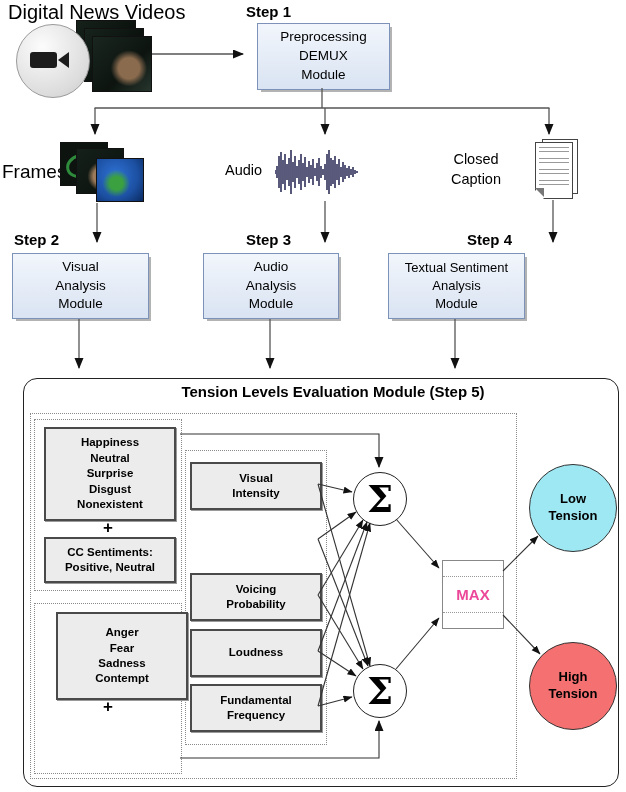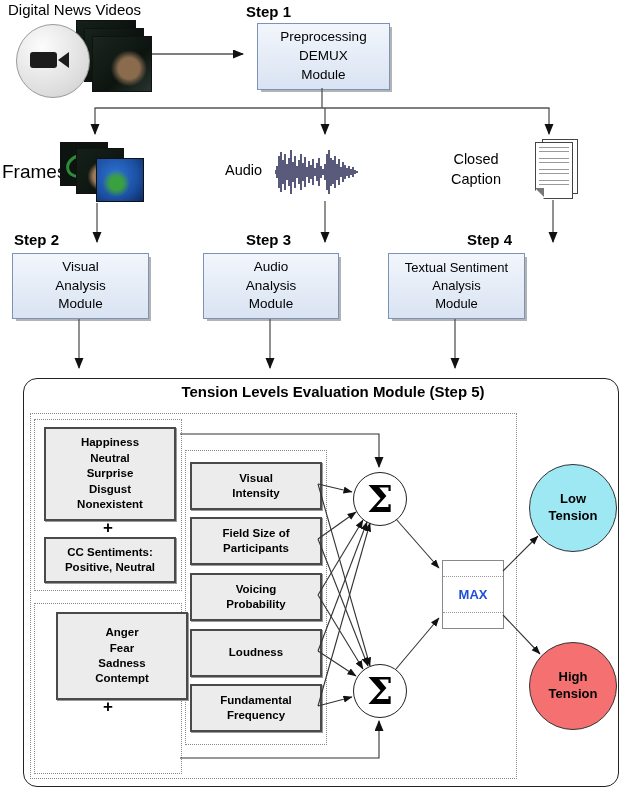--- a/index.html
+++ b/index.html
@@ -1,21 +1,21 @@
 <!DOCTYPE html>
 <html><head>
 <meta charset="utf-8">
 <style>
   html,body{margin:0;padding:0;background:#fff;}
   #stage{
     position:relative;width:626px;height:792px;background:#fff;overflow:hidden;
     font-family:"Liberation Sans",sans-serif;color:#000;
   }
   .abs{position:absolute;}
-  .txt{position:absolute;font-size:15px;white-space:pre-line;}
+  .txt{position:absolute;font-size:20px;white-space:pre-line;}
   .steplbl{position:absolute;font-size:15px;font-weight:bold;white-space:pre;}
   .bluebox{
     position:absolute;display:flex;align-items:center;justify-content:center;
     text-align:center;font-size:13.5px;line-height:1.4;white-space:pre-line;
     background:linear-gradient(#f2f6fc,#d9e3f2);
     border:1px solid #7d92b8;box-shadow:3px 3px 0 -1px #b3b3b3;
   }
   .graybox{
     position:absolute;display:flex;align-items:center;justify-content:center;
     text-align:center;font-size:11.5px;font-weight:bold;line-height:1.34;white-space:pre-line;
@@ -121,35 +121,33 @@
 Positive, Neutral</div>
 
   <div class="graybox" style="left:56px;top:612px;width:128px;height:84px;">Anger
 Fear
 Sadness
 Contempt</div>
   <div class="plus" style="left:44px;top:697px;width:128px;">+</div>
 
   <div class="graybox" style="left:190px;top:462px;width:128px;height:44px;">Visual
 Intensity</div>
-  <div class="graybox" style="left:190px;top:517px;width:128px;height:44px;">Field Size of
-Participants</div>
   <div class="graybox" style="left:190px;top:573px;width:128px;height:44px;">Voicing
 Probability</div>
   <div class="graybox" style="left:190px;top:629px;width:128px;height:44px;">Loudness</div>
   <div class="graybox" style="left:190px;top:684px;width:128px;height:44px;">Fundamental
 Frequency</div>
 
   <div class="sigma" style="left:353px;top:472px;">Σ</div>
   <div class="sigma" style="left:353px;top:664px;">Σ</div>
 
   <div class="abs" style="left:442px;top:560px;width:60px;height:67px;border:1px solid #888;background:#fff;z-index:3;">
     <div style="position:absolute;left:0;top:15px;width:100%;border-top:1px dotted #999;"></div>
     <div style="position:absolute;left:0;bottom:15px;width:100%;border-top:1px dotted #999;"></div>
-    <div style="position:absolute;inset:0;display:flex;align-items:center;justify-content:center;font-size:13px;font-weight:bold;color:#1d4ed8;">MAX</div>
+    <div style="position:absolute;inset:0;display:flex;align-items:center;justify-content:center;font-size:15px;font-weight:bold;color:#ec4899;">MAX</div>
   </div>
 
   <div class="outcircle" id="low-circle" style="left: 529px; top: 464px; background: rgb(158, 232, 243);">Low
 Tension</div>
   <div class="outcircle" id="high-circle" style="left: 529px; top: 642px; background: rgb(245, 112, 112);">High
 Tension</div>
 
   <svg id="connectors" width="626" height="792" viewBox="0 0 626 792">
     <defs>
       <marker id="ahS" markerUnits="userSpaceOnUse" markerWidth="10" markerHeight="8" refX="8.5" refY="3.5" orient="auto">

